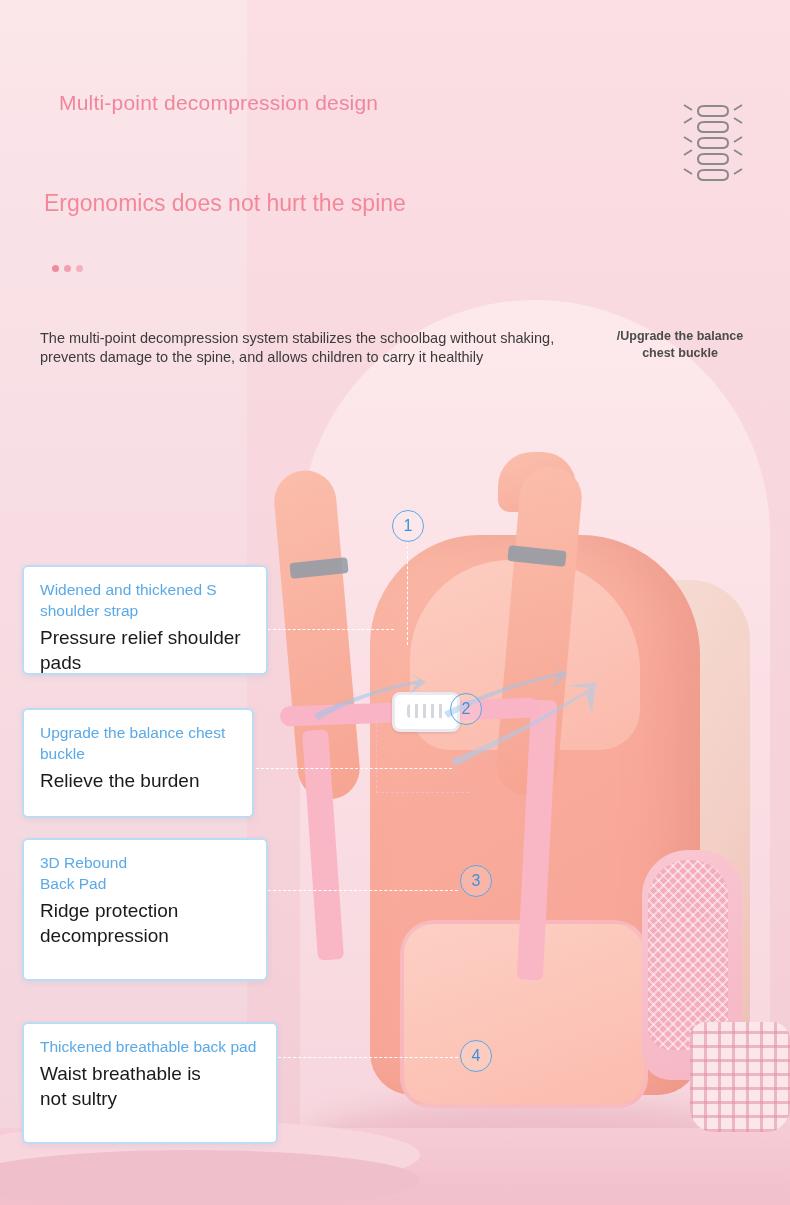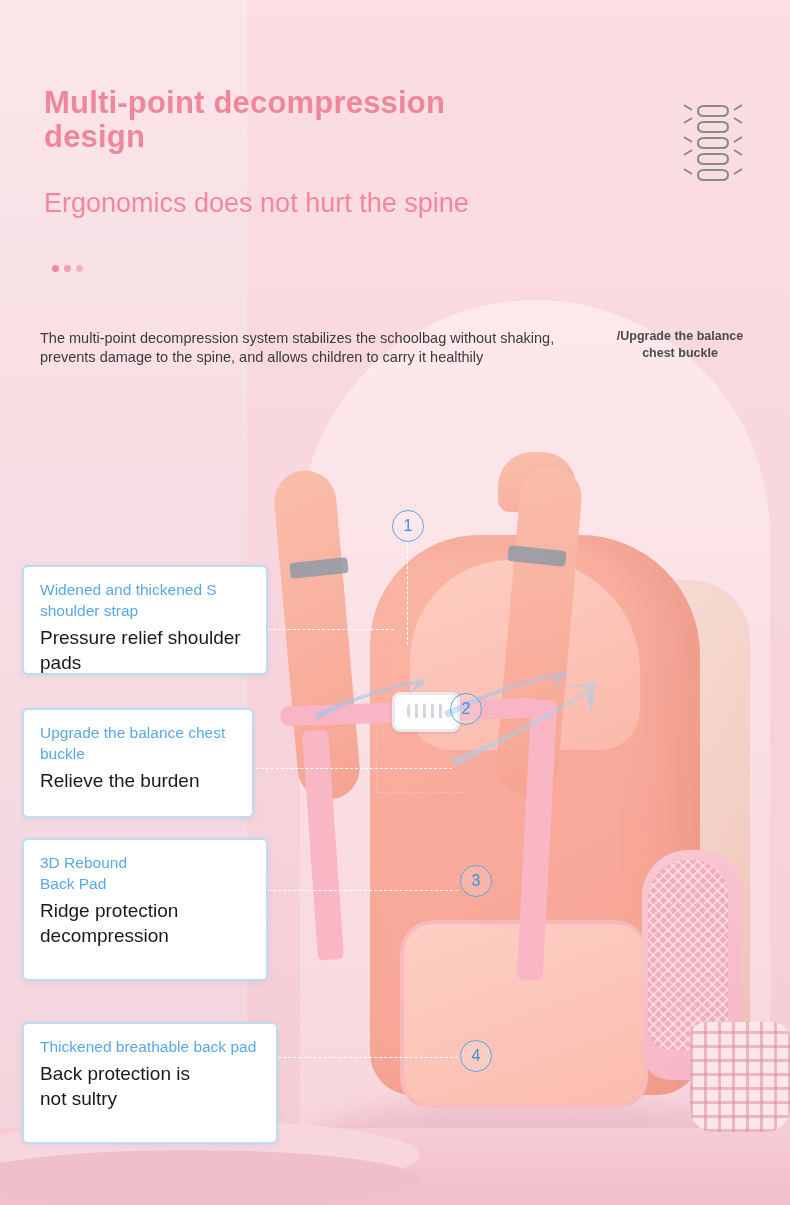--- a/index.html
+++ b/index.html
@@ -63,33 +63,32 @@
     left: 300px; top: 1100px;
     width: 470px; height: 90px;
     border-radius: 50%;
     background: rgba(224,160,178,0.45);
     filter: blur(14px);
   }
 
   
   .headline {
     position: absolute;
-    left: 44px; top: 86px;
+    left: 59px; top: 86px;
     width: 420px;
-    font-size: 31px;
+    font-size: 21px;
     line-height: 34px;
     color: #f0869a;
     letter-spacing: 0.2px;
-    font-weight: bold;
   }
   .subheadline {
     position: absolute;
     left: 44px; top: 186px;
     width: 560px;
-    font-size: 27px;
+    font-size: 23px;
     line-height: 34px;
     color: #f4889b;
   }
   .dots {
     position: absolute;
     left: 52px; top: 265px;
     display: flex;
     gap: 5px;
     align-items: center;
   }
@@ -444,17 +443,17 @@
     <div class="title">Widened and thickened S shoulder strap</div>
     <div class="desc">Pressure relief shoulder pads</div>
   </div>
   <div class="card" id="card3">
     <div class="title">3D Rebound
 Back Pad</div>
     <div class="desc">Ridge protection decompression</div>
   </div>
   <div class="card" id="card4">
     <div class="title">Thickened breathable back pad</div>
-    <div class="desc">Back protection is
+    <div class="desc">Waist breathable is
 not sultry</div>
   </div>
 
 </div>
 
 </body></html>

